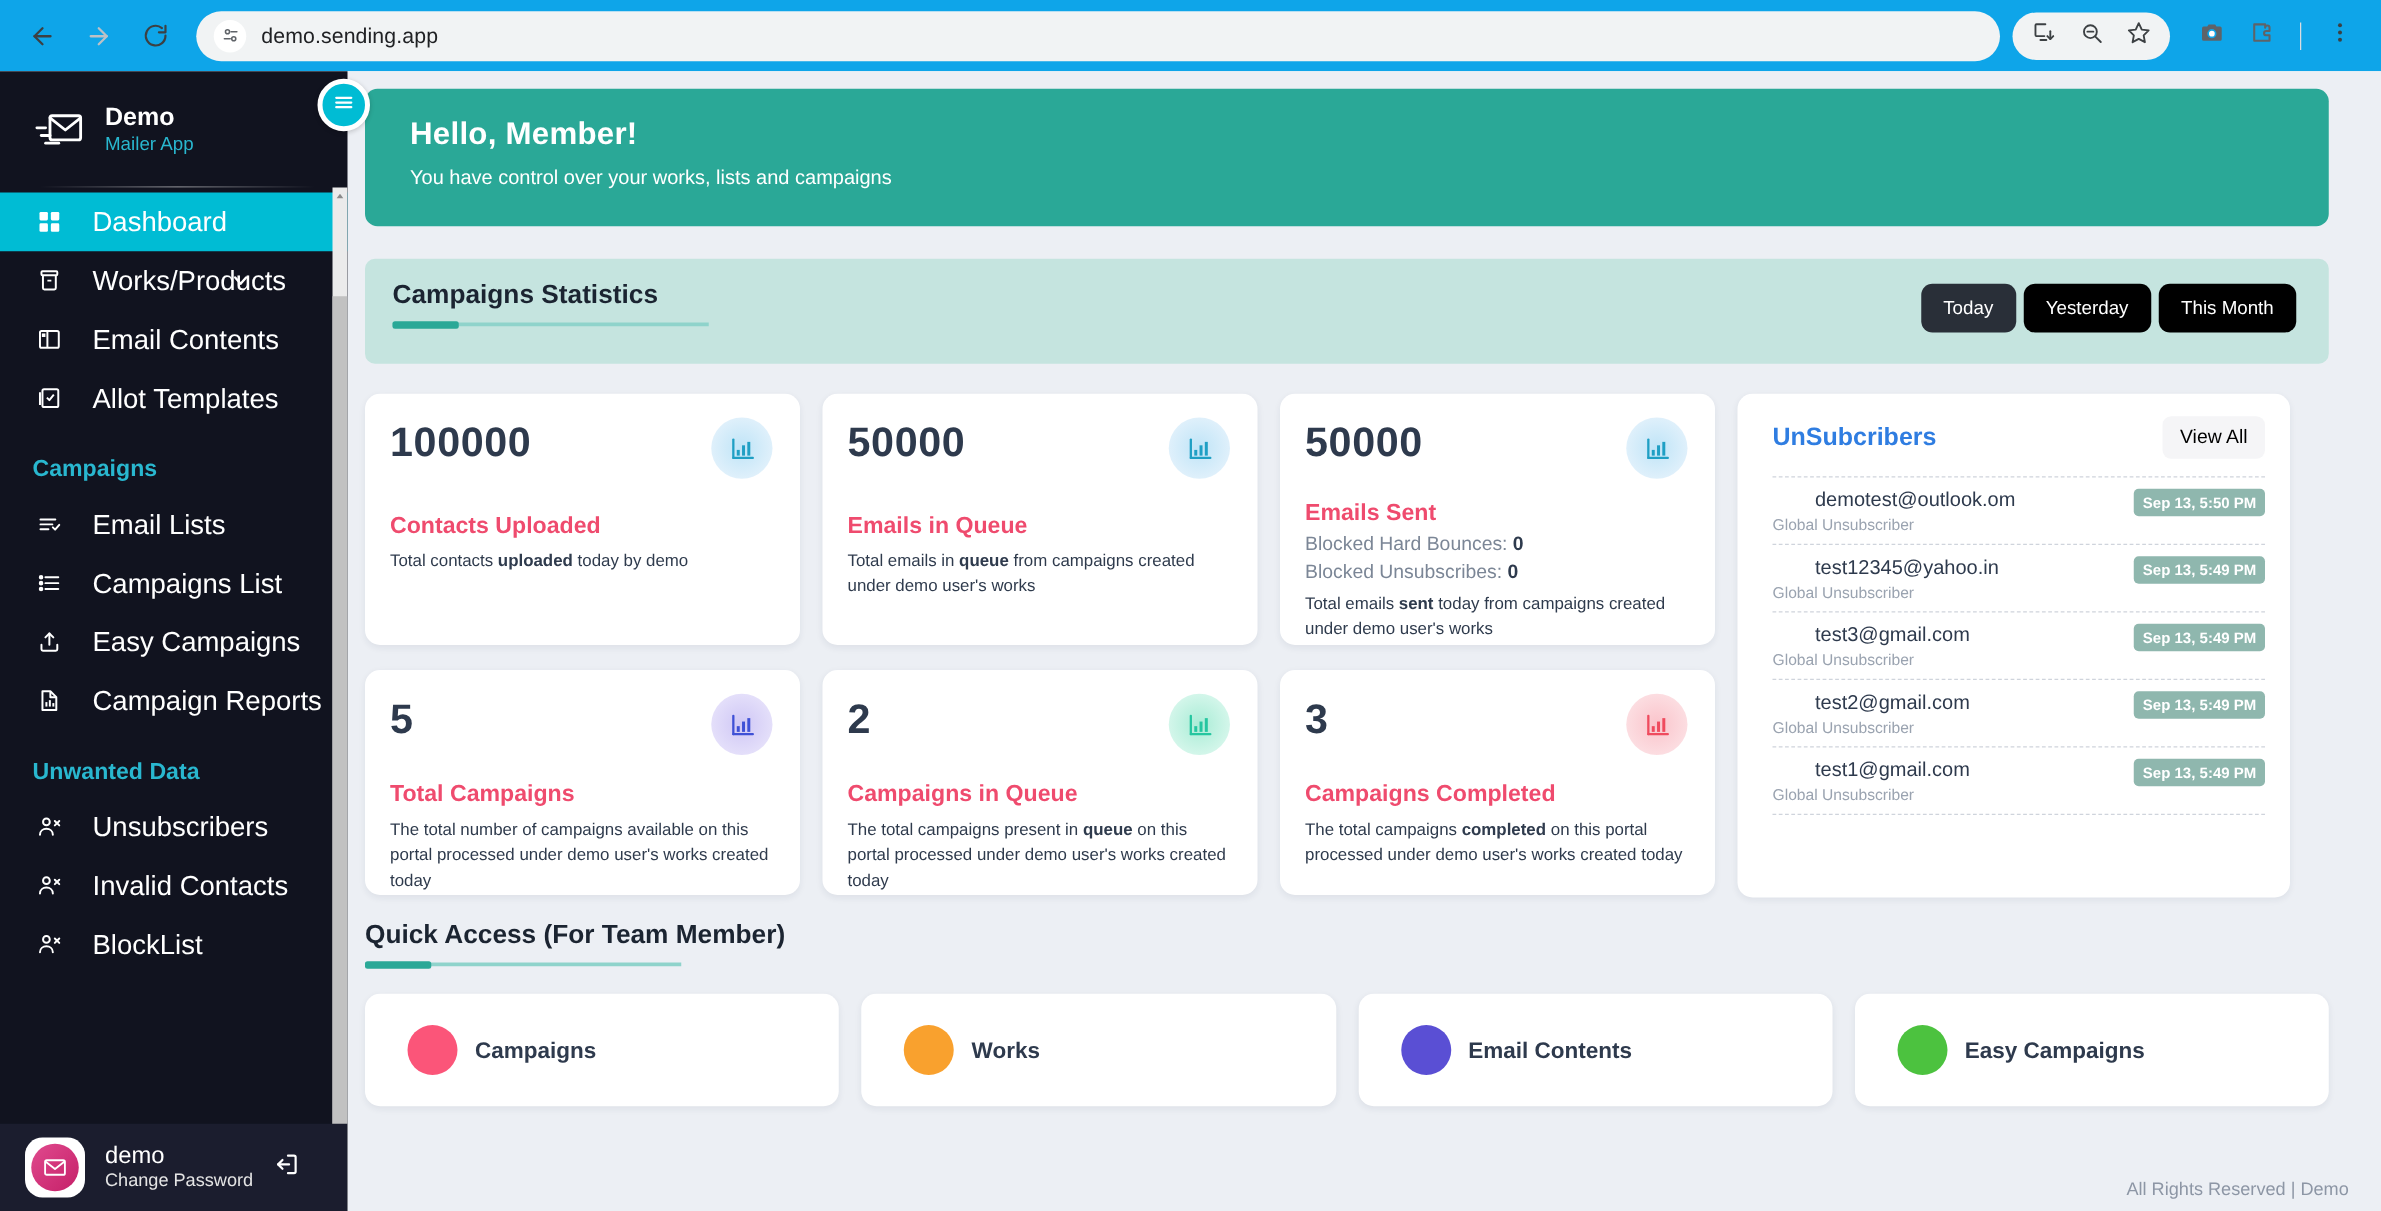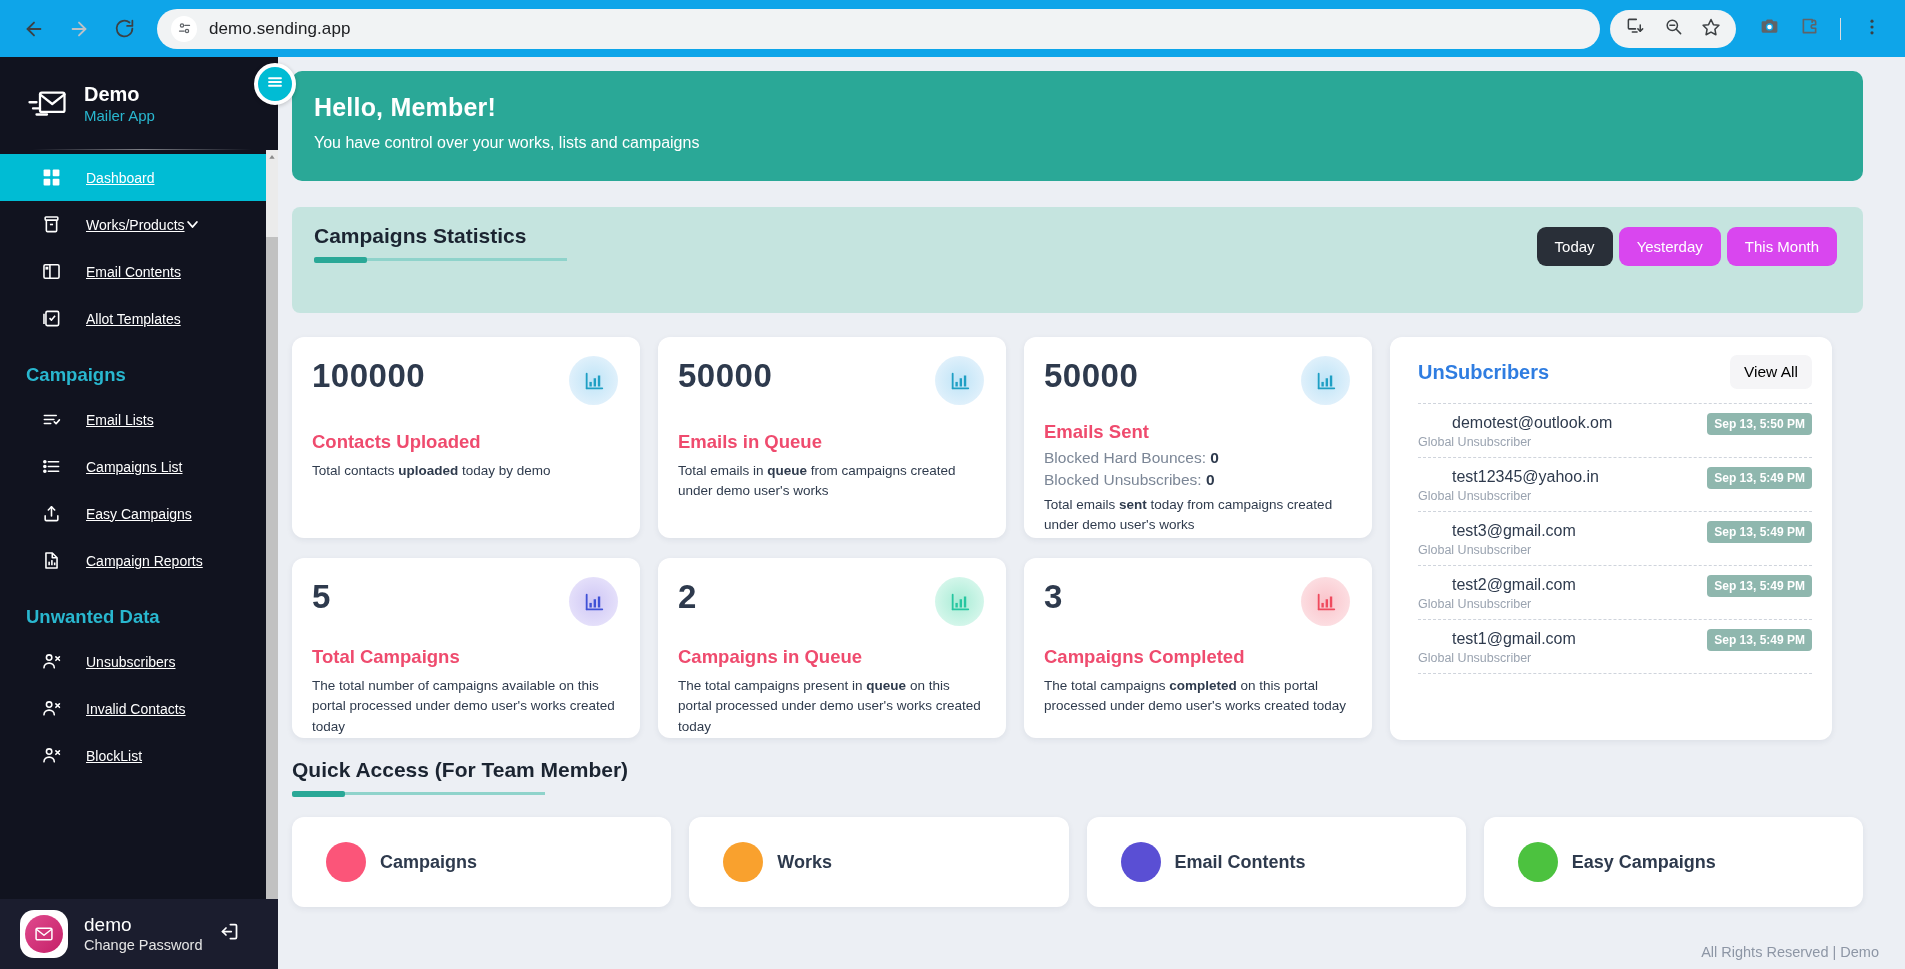--- a/index.html
+++ b/index.html
@@ -64,22 +64,22 @@
     background: linear-gradient(to right, rgba(255,255,255,0), rgba(255,255,255,.45), rgba(255,255,255,0));
   }
   .hamburger {
     position: absolute; left: 254px; top: 6px; width: 42px; height: 42px;
     border-radius: 50%; background: #00bcd4; border: 4px solid #fff;
     display: flex; align-items: center; justify-content: center; z-index: 40;
     box-shadow: 0 1px 4px rgba(0,0,0,.2);
   }
   .nav-list { padding-top: 4px; }
   .nav-item {
-    display: flex; align-items: center; height: 47px; padding-left: 42px;
-    font-size: 14px; color: #ffffff; position: relative; text-decoration: underline;
+    display: flex; align-items: center; height: 47px; padding-left: 30px;
+    font-size: 22px; color: #ffffff; position: relative;
   }
   .nav-item.active { background: #00bcd4; }
   .nav-ico {
     width: 24px; margin-right: 20px; display: flex; align-items: center;
     justify-content: flex-start; flex: none;
   }
   .nav-caret { position: absolute; right: 78px; display:flex; align-items:center; }
   .nav-group {
     color: #29b7cf; font-size: 18.5px; font-weight: bold;
     padding: 22px 0 10px 26px;
@@ -114,44 +114,44 @@
   .foot-sub { font-size: 14.5px; color: #e5e5e5; margin-top: 2px; }
   .logout-ico { position: absolute; right: 38px; top: 22px; }
 
   
   .content {
     position: absolute; left: 278px; top: 0; width: 1627px; height: 912px;
     padding: 14px 42px 0 14px; overflow: hidden;
   }
   .hero {
     background: #2aa897; border-radius: 10px; height: 110px;
-    padding: 22px 0 0 22px; color: #fff; margin-bottom: 26px;
+    padding: 22px 0 0 36px; color: #fff; margin-bottom: 26px;
   }
   .hero h1 { font-size: 25px; font-weight: bold; letter-spacing: .2px; }
   .hero p { font-size: 16px; margin-top: 12px; font-weight: 400; }
 
   .stats-bar {
-    background: #c5e4df; border-radius: 8px; height: 106px; position: relative;
+    background: #c5e4df; border-radius: 8px; height: 84px; position: relative;
     padding: 17px 0 0 22px; margin-bottom: 24px;
   }
   .stats-bar h2 { font-size: 21px; color: #1b2431; font-weight: bold; }
   .underline {
     margin-top: 10px; width: 253px; height: 3px; background: #8fd3cb; position: relative;
   }
   .underline::before {
     content:''; position:absolute; left:0; top:-1px; width: 53px; height: 6px;
     background: #2aa897; border-radius: 2px;
   }
   .seg-group {
     position: absolute; right: 26px; top: 20px; display: flex; gap: 6px;
   }
   .seg {
     height: 39px; border-radius: 9px; color: #fff; font-size: 15px;
     display: flex; align-items: center; justify-content: center; padding: 0 18px;
-    background: #d946ef;
+    background: #000000;
   }
   .seg.dark { background: #292f38; }
 
   .grid { display: flex; gap: 18px; }
   .col-left { width: 1080px; }
   .row { display: flex; gap: 18px; margin-bottom: 20px; }
   .card {
     background: #fff; border-radius: 12px; padding: 20px 20px 16px 20px;
     position: relative; box-shadow: 0 2px 6px rgba(26,37,64,.07);
   }

